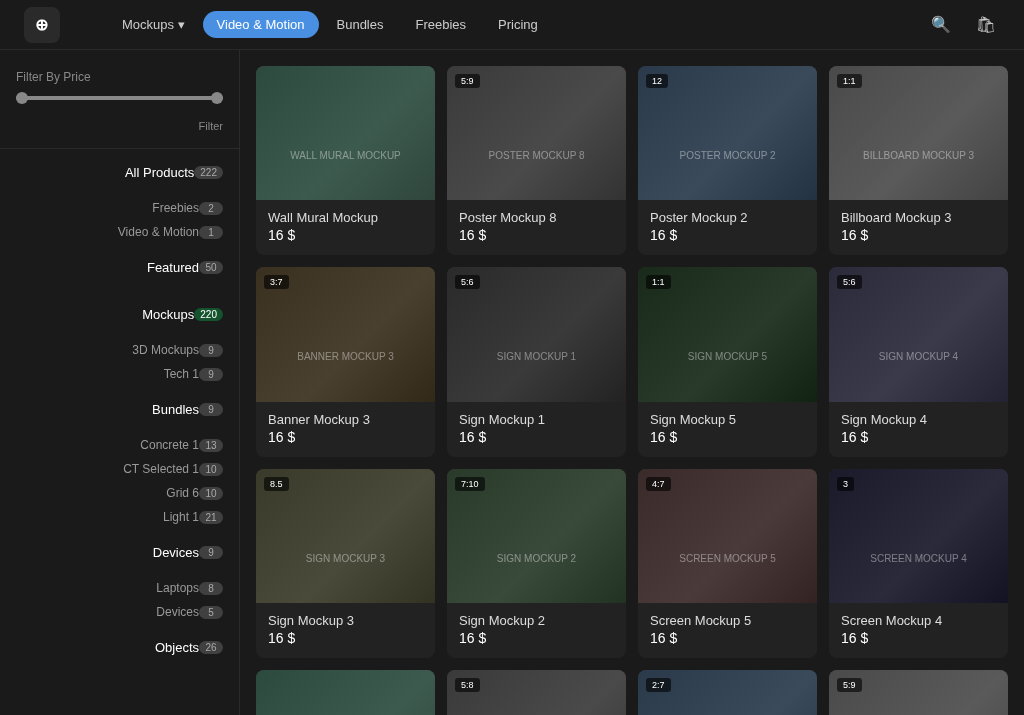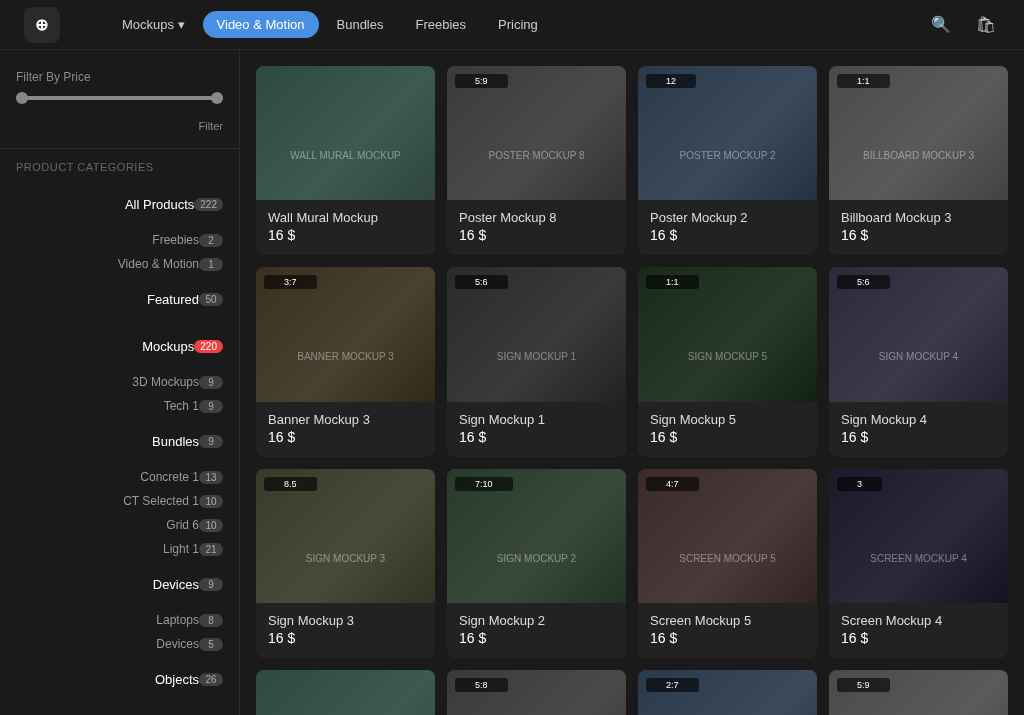--- a/index.html
+++ b/index.html
@@ -31,21 +31,21 @@
     .price-slider-thumb { width: 12px; height: 12px; background: #888; border-radius: 50%; position: absolute; top: -4px; right: 0; cursor: pointer; }
     .price-slider-thumb-left { width: 12px; height: 12px; background: #888; border-radius: 50%; position: absolute; top: -4px; left: 0; cursor: pointer; }
     .filter-btn { float: right; font-size: 11px; color: #888; background: none; border: none; cursor: pointer; margin-top: 12px; }
 
     .categories-label { padding: 12px 16px 8px; font-size: 11px; color: #666; text-transform: uppercase; letter-spacing: 0.5px; }
 
     .cat-item { display: flex; align-items: center; justify-content: flex-end; padding: 5px 16px; cursor: pointer; color: #ccc; font-size: 13px; }
     .cat-item.main { color: #fff; font-weight: 500; }
     .cat-item.sub { padding-left: 28px; color: #999; font-size: 12px; }
     .cat-count { background: #404040; color: #aaa; font-size: 10px; padding: 1px 6px; border-radius: 10px; min-width: 24px; text-align: center; }
-    .cat-count.highlight { background: #ef4444; color: #fff; }
+    .cat-count.highlight { background: #14532d; color: #fff; }
 
     
     .main { flex: 1; overflow-y: auto; padding: 16px; }
     .main::-webkit-scrollbar { width: 6px; }
     .main::-webkit-scrollbar-track { background: #1a1a1a; }
     .main::-webkit-scrollbar-thumb { background: #444; border-radius: 3px; }
 
     .grid { display: grid; grid-template-columns: repeat(4, 1fr); gap: 12px; }
 
     .product-card { background: #222; border-radius: 8px; overflow: hidden; cursor: pointer; transition: transform 0.15s; }
@@ -63,21 +63,21 @@
     .thumb-6 { background: linear-gradient(135deg, #2a2a2a 0%, #3a3a3a 50%, #1a1a1a 100%); }
     .thumb-7 { background: linear-gradient(135deg, #1a2a1a 0%, #2a3a2a 50%, #0a1a0a 100%); }
     .thumb-8 { background: linear-gradient(135deg, #2a2a3a 0%, #3a3a4a 50%, #1a1a2a 100%); }
     .thumb-9 { background: linear-gradient(135deg, #3a3a2a 0%, #4a4a3a 50%, #2a2a1a 100%); }
     .thumb-10 { background: linear-gradient(135deg, #2a3a2a 0%, #3a4a3a 50%, #1a2a1a 100%); }
     .thumb-11 { background: linear-gradient(135deg, #3a2a2a 0%, #4a3a3a 50%, #2a1a1a 100%); }
     .thumb-12 { background: linear-gradient(135deg, #1a1a2a 0%, #2a2a3a 50%, #0a0a1a 100%); }
 
     .thumb-inner { width: 100%; height: 180px; display: flex; align-items: center; justify-content: center; position: relative; }
     .thumb-text { font-size: 10px; color: rgba(255,255,255,0.4); text-align: center; line-height: 1.4; }
-    .thumb-badge { position: absolute; top: 8px; left: 8px; background: rgba(0,0,0,0.6); color: #fff; font-size: 9px; padding: 2px 20px; border-radius: 3px; }
+    .thumb-badge { position: absolute; top: 8px; left: 8px; background: rgba(0,0,0,0.6); color: #fff; font-size: 9px; padding: 2px 6px; border-radius: 3px; }
   </style>
 </head>
 <body>
 
 <header class="header">
   <div class="logo">
     <div class="logo-icon">⊕</div>
   </div>
   <nav class="nav">
     <div class="nav-item">
@@ -110,21 +110,20 @@
       <div class="filter-label">Filter By Price</div>
       <div class="price-slider">
         <div class="price-slider-fill"></div>
         <div class="price-slider-thumb-left"></div>
         <div class="price-slider-thumb"></div>
       </div>
       <button class="filter-btn">Filter</button>
       <div style="clear:both"></div>
     </div>
 
-    <div class="categories-label">Product Categories</div>
 
     <div id="cat-list">
         <div class="cat-item main">
           <span>All Products</span>
           <span class="cat-count">222</span>
         </div>
         <div class="cat-item sub">
           <span>Freebies</span>
           <span class="cat-count">2</span>
         </div>

